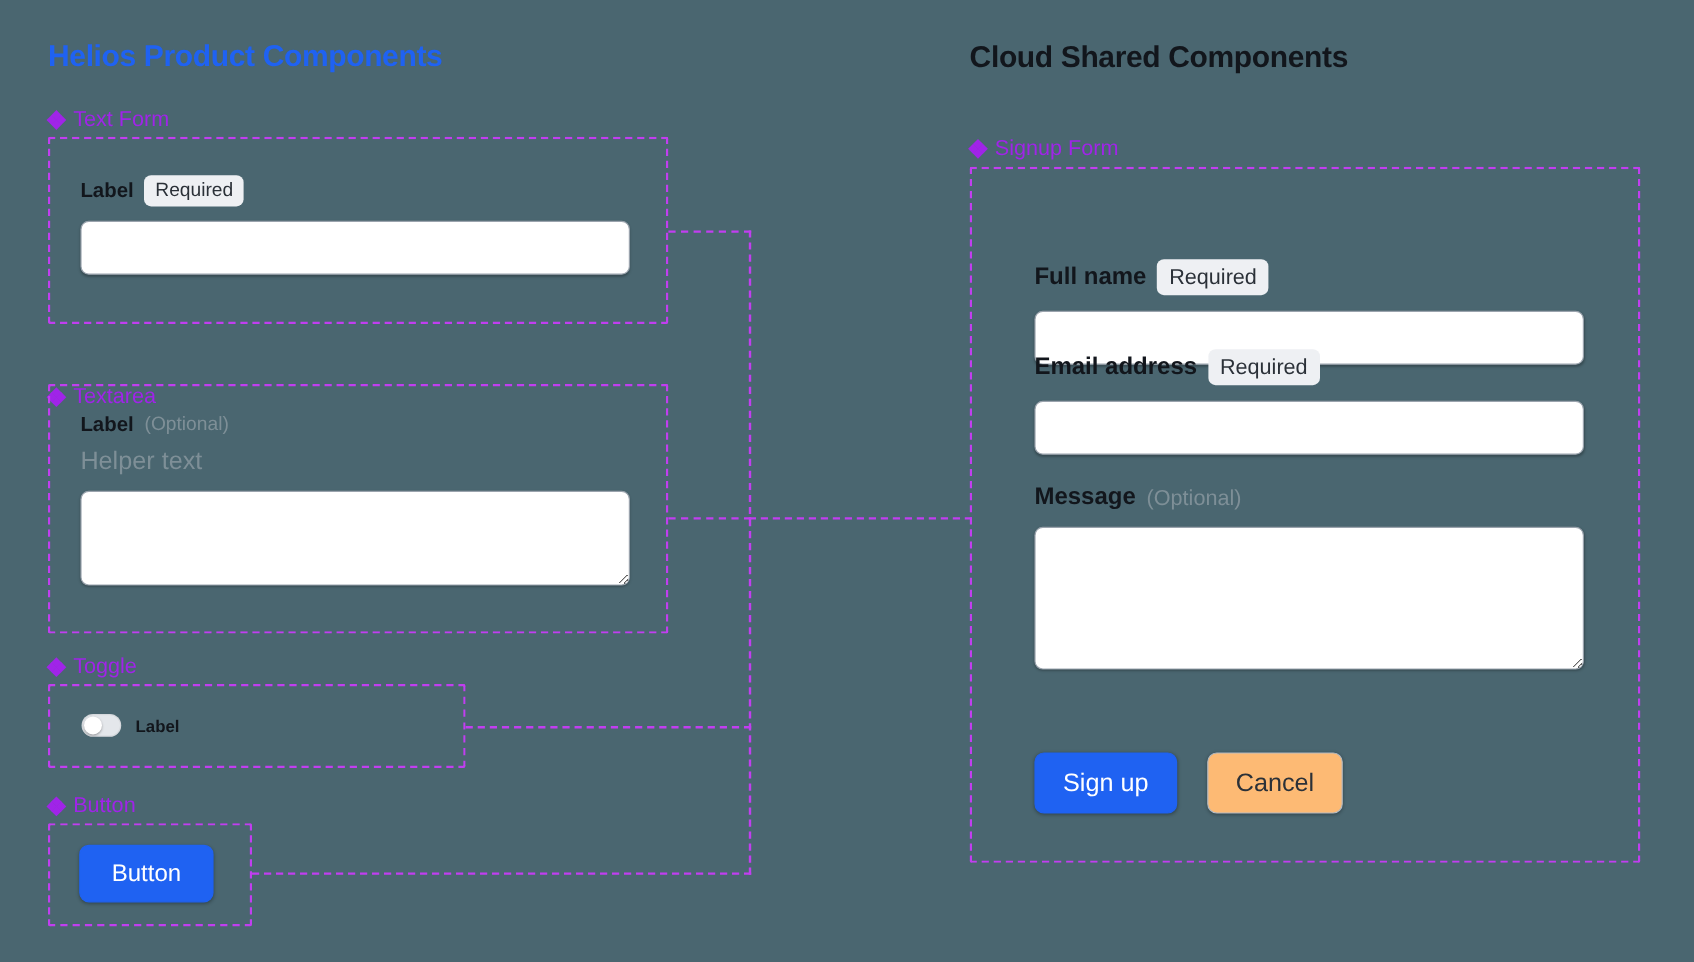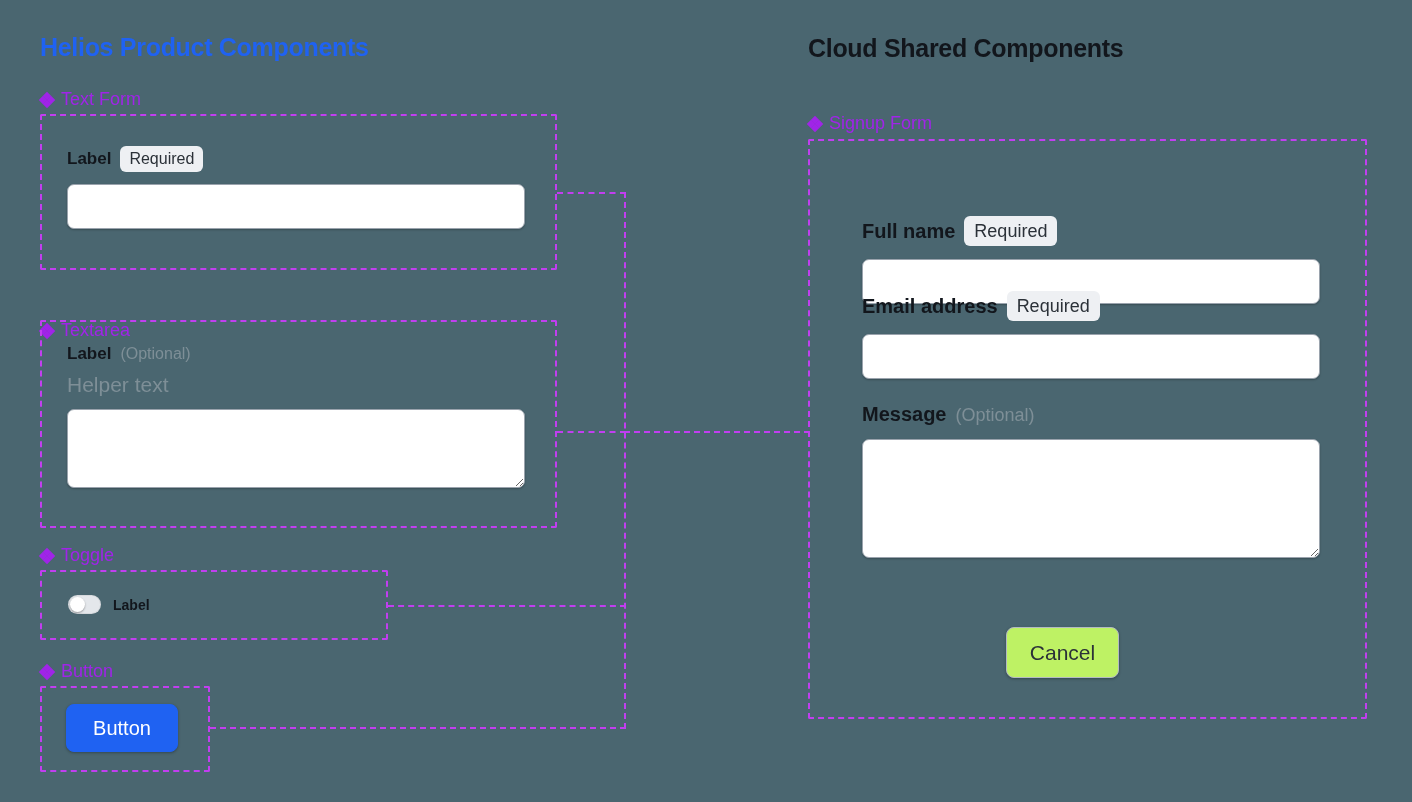--- a/index.html
+++ b/index.html
@@ -142,21 +142,21 @@
     cursor: pointer;
     white-space: nowrap;
     box-shadow: 0 1px 3px rgba(0,0,0,0.3);
   }
   .btn-primary {
     background: #1f62f2;
     color: #ffffff;
     border: 1px solid #1f62f2;
   }
   .btn-secondary {
-    background: #bef264;
+    background: #fdba74;
     color: #2b3138;
     border: 1px solid #b3bac2;
   }
 
   
   .abs { position: absolute; }
 </style>
 </head>
 <body>
 
@@ -273,15 +273,16 @@
 
   <div class="abs" style="left:862px; top:403px; width:460px;">
     <div class="field-label-row" style="font-size:20px;align-items:flex-end;">
       <span class="field-label">Message</span>
       <span class="optional" style="font-size:18px;">(Optional)</span>
     </div>
     <textarea class="text-area" style="margin-top: 13px; height: 119px; width: 458px; padding: 8px 12px; font-size: 16px;" placeholder=""></textarea>
   </div>
 
 
+  <button class="btn btn-primary abs" style="left:862px; top:627px; width:119px; height:51px; font-size:21px;">Sign up</button>
   <button class="btn btn-secondary abs" style="left:1006px; top:627px; width:113px; height:51px; font-size:21px;">Cancel</button>
 
 </div>
 
 </body></html>

